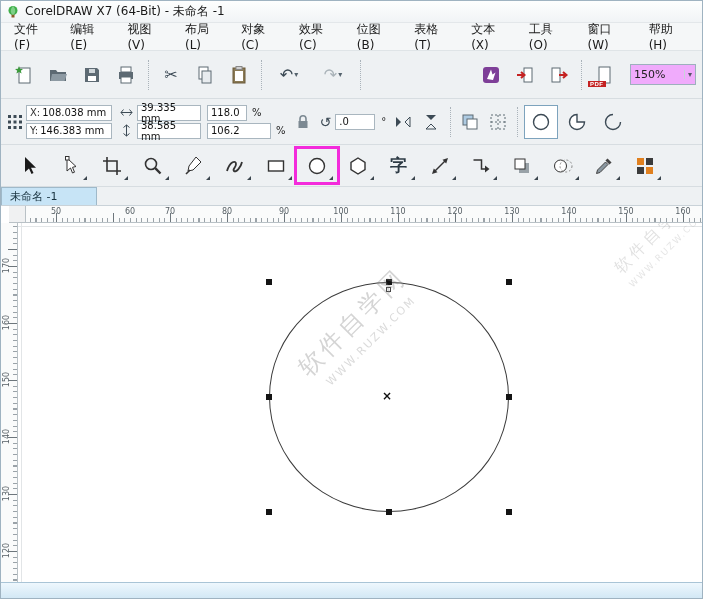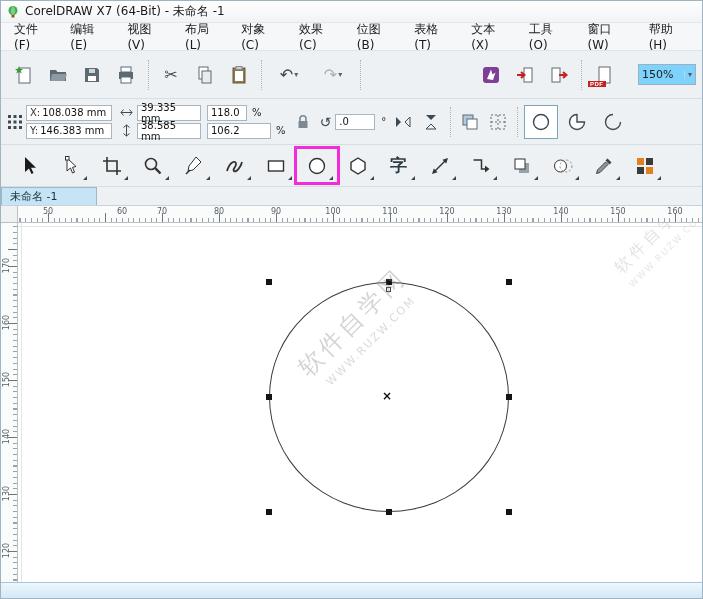--- a/index.html
+++ b/index.html
@@ -22,21 +22,21 @@
         display:flex; align-items:center; justify-content:center; margin:0 2px; }
   .sep { width:1px; height:30px; border-left:1px dotted #aab3ba; margin:0 5px; }
   .glyph { font-size:16px; line-height:1; color:#3c4a55; }
   .glyph.dim { color:#aab3b9; }
   .caret { font-size:8px; color:#55636d; margin-left:1px; }
 
   .std-toolbar { height:48px; padding:0 6px; }
   .pdf-wrap { position:relative; }
   .pdf-badge { position:absolute; left:-2px; bottom:2px; background:#c42222; color:#fff; font-size:6px;
                font-weight:bold; padding:0 2px; letter-spacing:0.5px; }
-  .zoom-select { margin-left:auto; width:58px; height:21px; background:#7dd3fc; border:1px solid #9db0bd;
+  .zoom-select { margin-left:auto; width:66px; height:21px; background:#f0abfc; border:1px solid #9db0bd;
                  display:flex; align-items:center; font-size:11px; padding:8px 3px; }
   .zoom-select .zs-caret { margin-left:auto; border-left:1px solid #c8d2d9; padding-left:3px; font-size:8px; color:#556; }
 
   
   .prop-bar { height:46px; padding:0 6px; font-size:10px; }
   .stack { display:flex; flex-direction:column; gap:2px; }
   .pb-field { display:flex; align-items:center; background:#fff; border:1px solid #a9b6bf; height:16px;
               padding:0 3px; font-size:10px; color:#111; }
   .pb-label { margin-right:2px; color:#333; }
   .pb-unit { margin-left:2px; font-size:10px; color:#222; }
@@ -56,21 +56,21 @@
   .text-glyph { font-size:17px; font-weight:bold; color:#2c3a44; }
   .highlight-box { position:absolute; left:293px; top:1px; width:46px; height:39px;
                    border:3px solid #f32bdb; pointer-events:none; z-index:40; }
 
   
   .tabrow { height:19px; background:#eef1f3; border-bottom:1px solid #c9d2d8; display:flex; align-items:flex-start; }
   .doc-tab { width:96px; height:18px; background:#c7e4f6; border:1px solid #9fb9c9; border-bottom:none;
              font-size:11px; display:flex; align-items:center; padding:0 8px; color:#18323f; }
 
   
-  .ruler-row { height:17px; display:flex; }
+  .ruler-row { height:17px; display:flex;padding-left:8px; }
   .ruler-corner { width:17px; height:17px; background:#f0f1f2; border-right:1px solid #b9c1c6; border-bottom:1px solid #b9c1c6; }
   .h-ruler { position:relative; flex:1; background:#fafbfb; border-bottom:1px solid #b9c1c6; overflow:hidden; }
   .h-ruler .minor { position:absolute; left:0; right:0; bottom:0; height:4px;
       background:repeating-linear-gradient(to right,#9aa2a8 0 1px,transparent 1px 5.7px); background-position:30px 0; }
   .h-ruler .major { position:absolute; left:0; right:0; bottom:0; height:9px;
       background:repeating-linear-gradient(to right,#6d767c 0 1px,transparent 1px 57px); background-position:30px 0; }
   .h-num { position:absolute; top:1px; font-size:8px; color:#555e64; transform:translateX(-50%); }
 
   .canvas-row { display:flex; height:359px; }
   .v-ruler { position:relative; width:17px; background:#fafbfb; border-right:1px solid #b9c1c6; overflow:hidden; }

